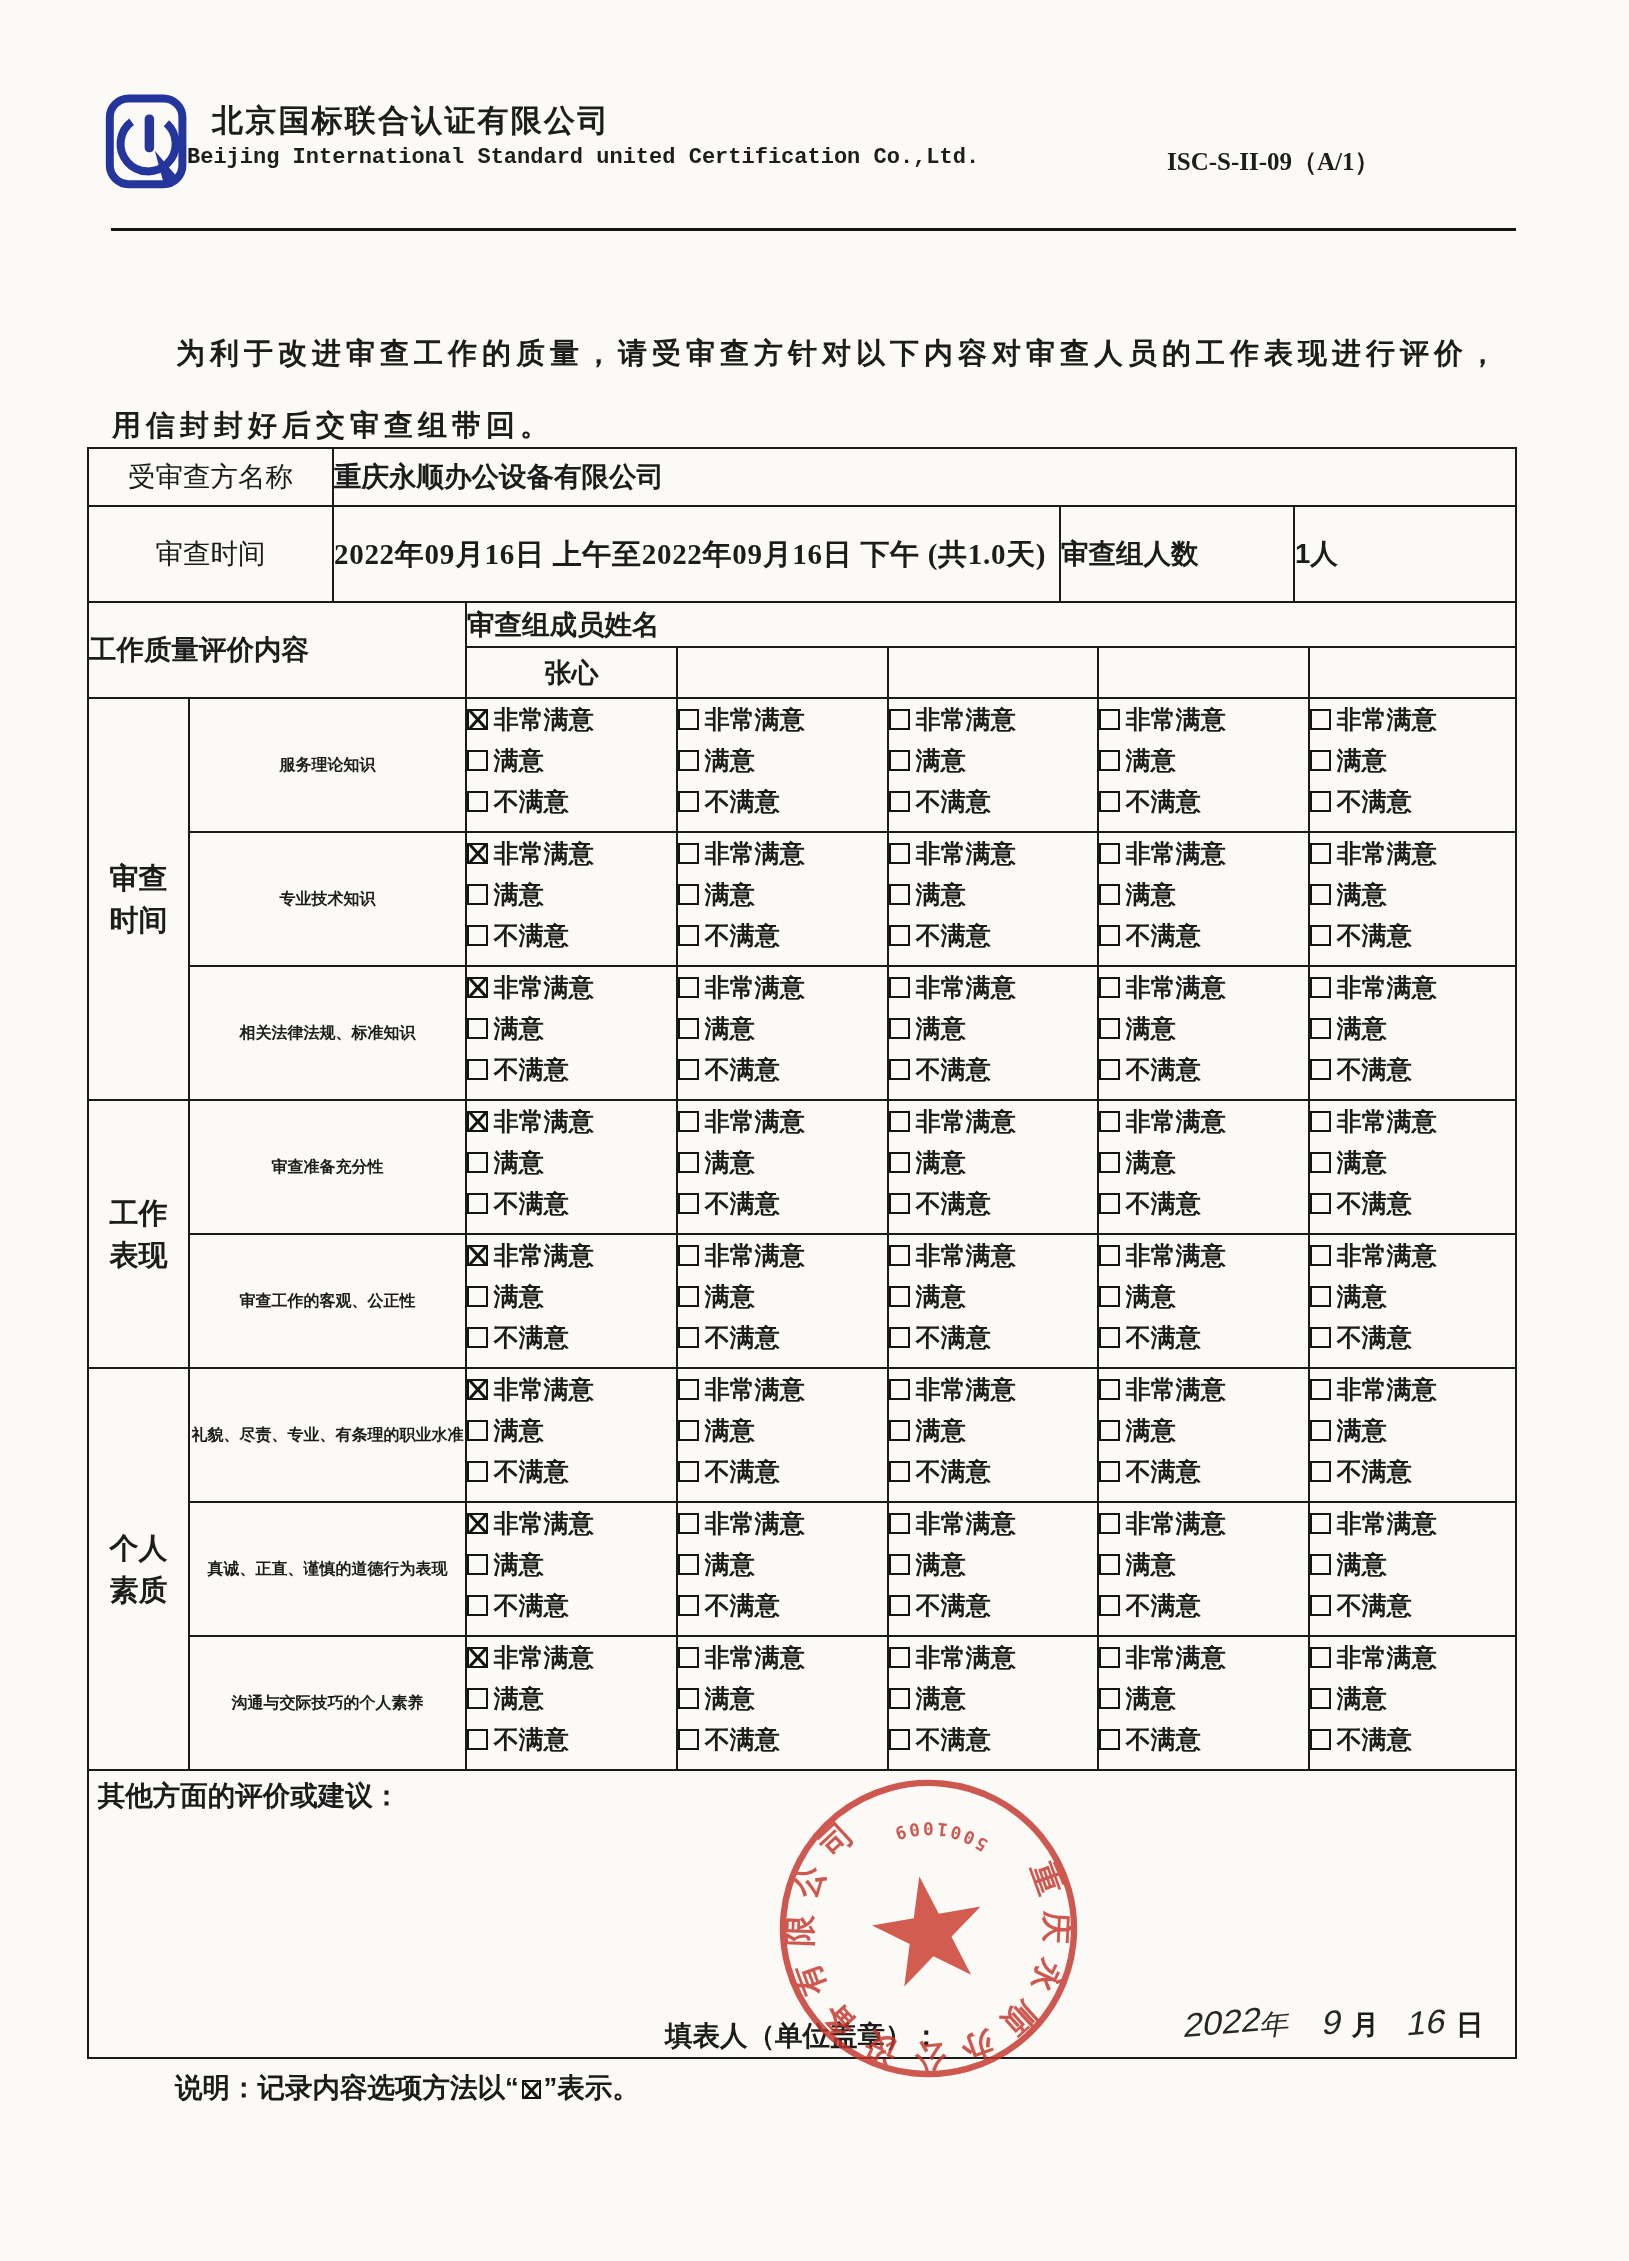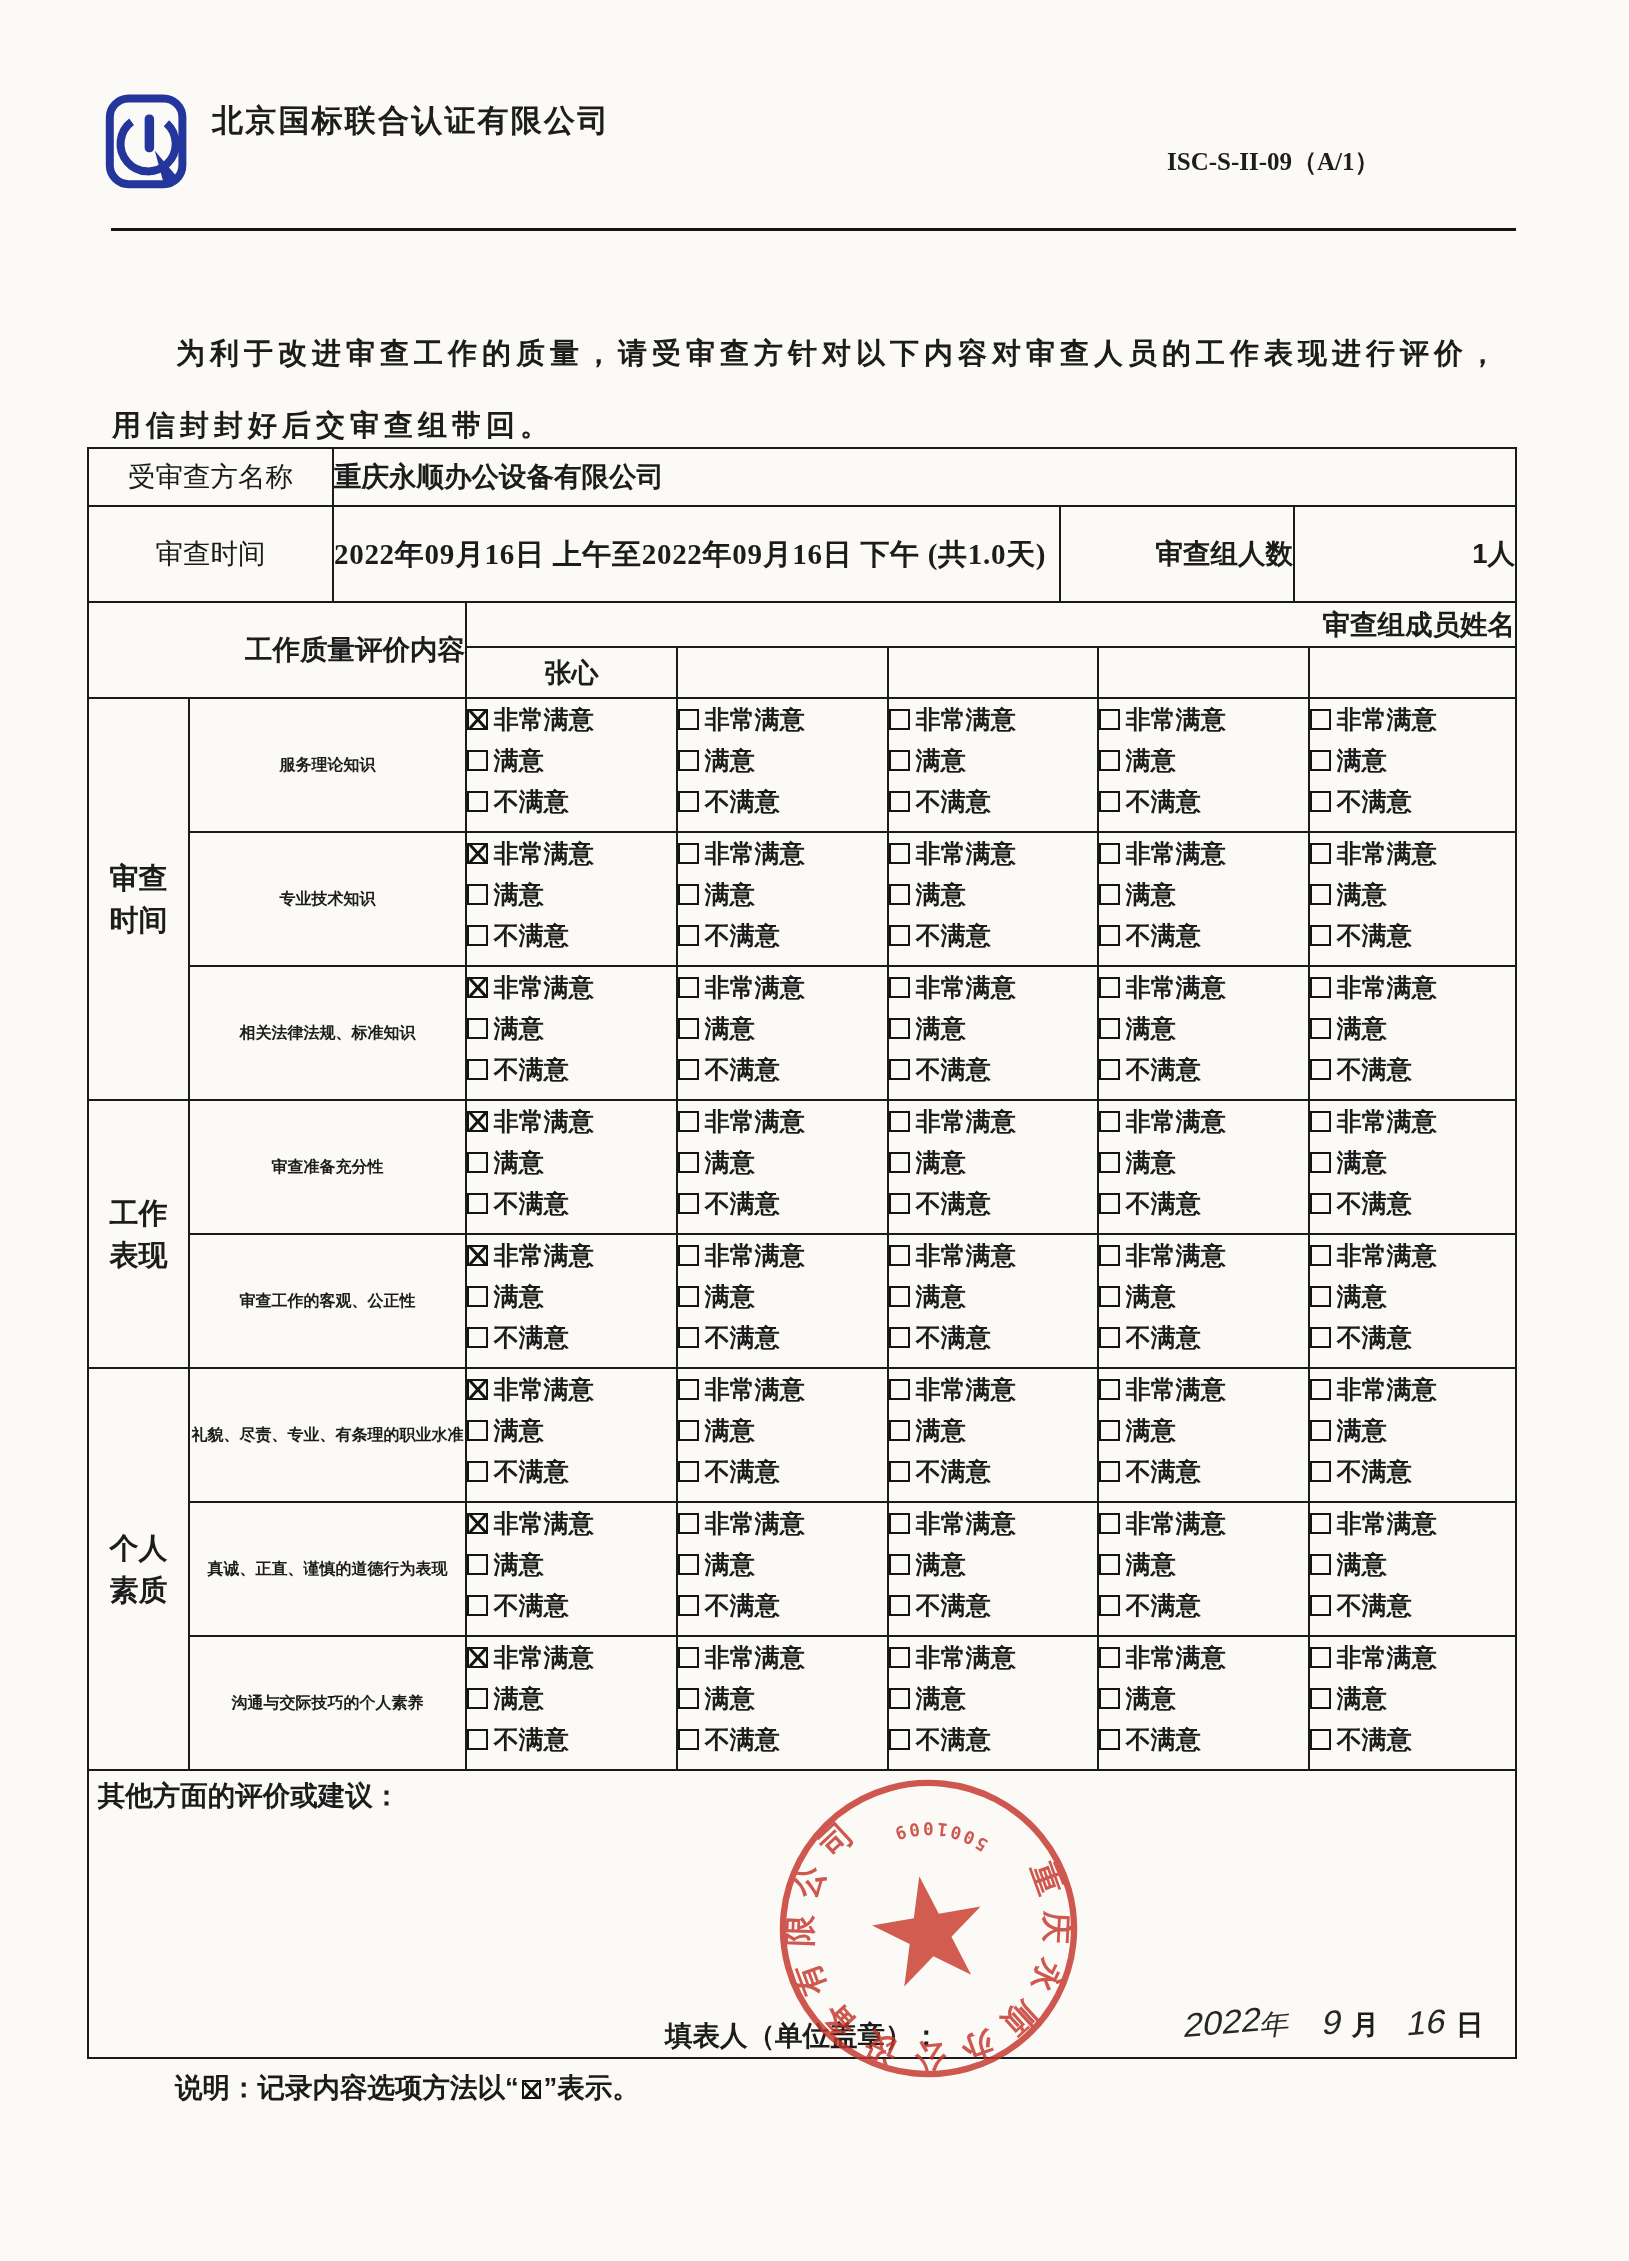--- a/index.html
+++ b/index.html
@@ -25,21 +25,21 @@
     border-collapse:collapse;table-layout:fixed;
   }
   table.main td{
     border:2.2px solid #1b1b1b;color:#1c1c1c;
     padding:0;overflow:hidden;
   }
   table.main{border:2.9px solid #141414;}
   .lbl-cell{font-size:27.5px;font-weight:400;text-align:center;vertical-align:middle;}
   .val-cell{font-size:27.5px;font-weight:700;text-align:left;vertical-align:middle;padding:2.9px 10px;}
   .time-val{font-family:"Liberation Serif","DejaVu Serif",serif;font-size:29px;line-height:45px;letter-spacing:0.7px;}
-  .center-cell{text-align:right;vertical-align:middle;font-size:27.5px;font-weight:700;}
+  .center-cell{text-align:left;vertical-align:middle;font-size:27.5px;font-weight:700;}
   .name-cell{text-align:center;vertical-align:middle;font-size:27px;font-weight:700;}
   .cat-cell{text-align:center;vertical-align:middle;}
   .cat-text{display:inline-block;width:64px;font-size:29px;font-weight:700;line-height:42px;}
   .item-cell{text-align:center;vertical-align:middle;font-size:16px;font-weight:600;line-height:36px;padding:2.9px 5.8px;}
   .opt-cell{vertical-align:top;padding:5.8px 0 0 8.7px;}
   .opt{display:flex;align-items:center;height:41px;}
   .opt-lbl{font-size:25px;font-weight:600;margin-left:5.8px;white-space:nowrap;}
   .box{position:relative;display:inline-block;width:21px;height:21px;border:2.2px solid #141414;background:transparent;flex:0 0 auto;box-sizing:border-box;}
   .box.checked::before,.box.checked::after{
     content:'';position:absolute;left:-20%;top:43%;width:140%;height:2.9px;background:#141414;
@@ -64,20 +64,21 @@
 
 <div class="page">
 
   <svg class="logo" viewBox="0 0 124 136">
     <rect x="8" y="6" width="100" height="118" rx="26" fill="none" stroke="#24359c" stroke-width="11"></rect>
     <path d="M38 38 A38 38 0 1 0 86 40" fill="none" stroke="#24359c" stroke-width="11"></path>
     <rect x="56" y="28" width="13" height="52" rx="6" fill="#24359c"></rect>
     <path d="M70 78 L104 118 L82 122 Z" fill="#24359c"></path>
   </svg>
   <div class="company-cn">北京国标联合认证有限公司</div>
+  <div class="company-en">Beijing International Standard united Certification Co.,Ltd.</div>
   <div class="doc-no">ISC-S-II-09（A/1）</div>
   <div class="header-rule"></div>
 
   <div class="intro">为利于改进审查工作的质量，请受审查方针对以下内容对审查人员的工作表现进行评价，用信封封好后交审查组带回。</div>
 
   <table class="main">
     <colgroup>
       <col style="width:101px">
         <col style="width:144px">
         <col style="width:133px">

